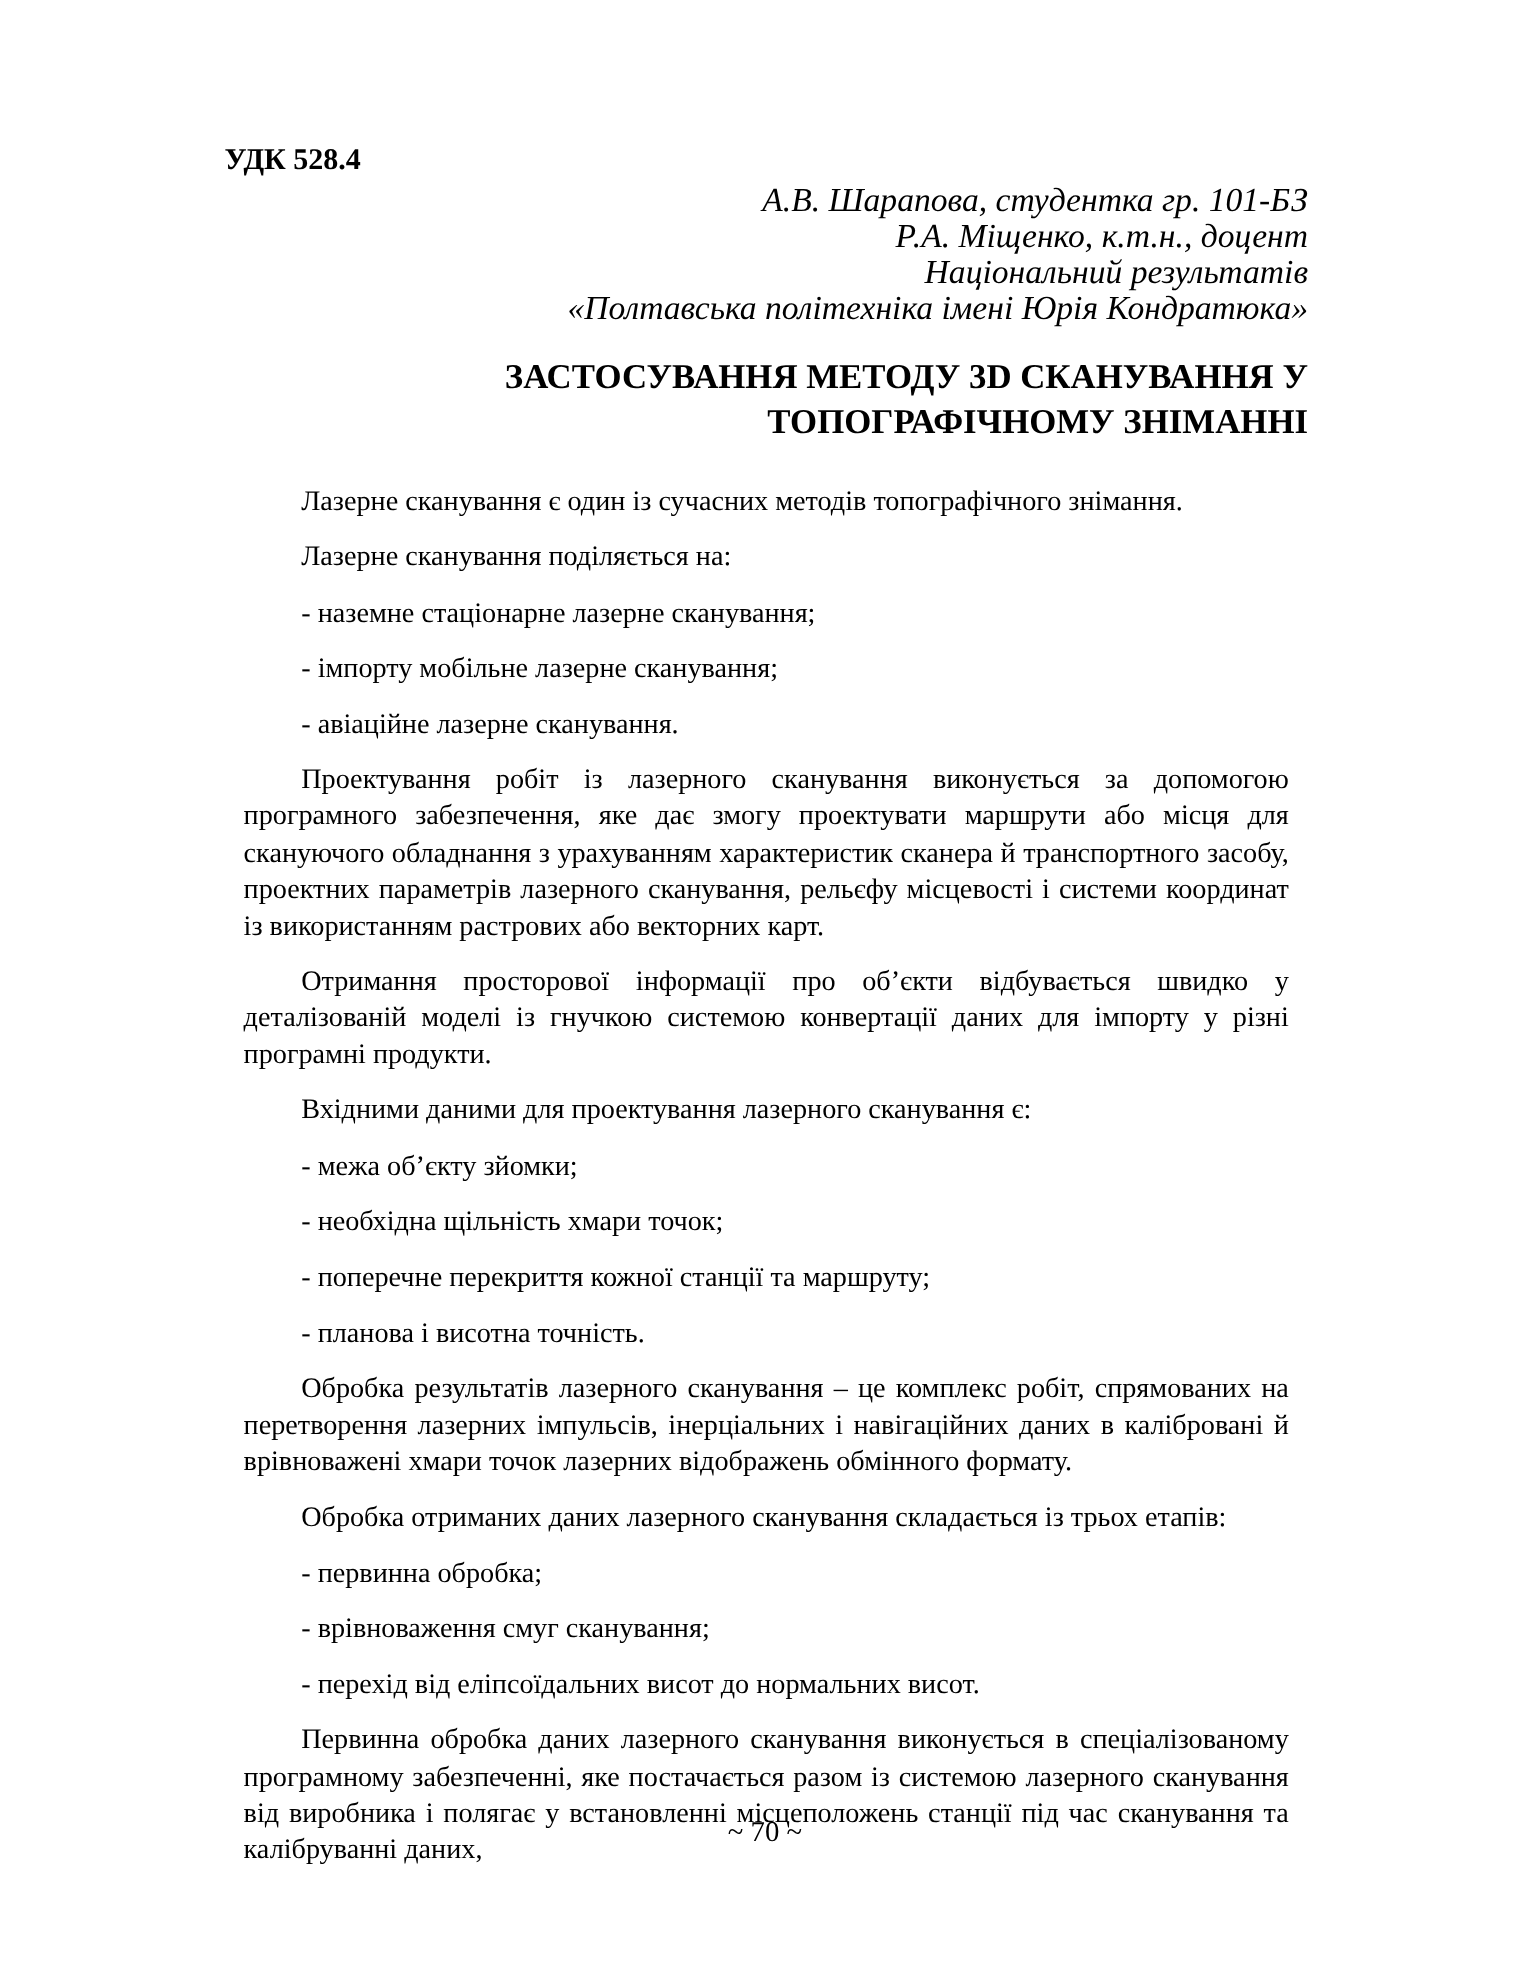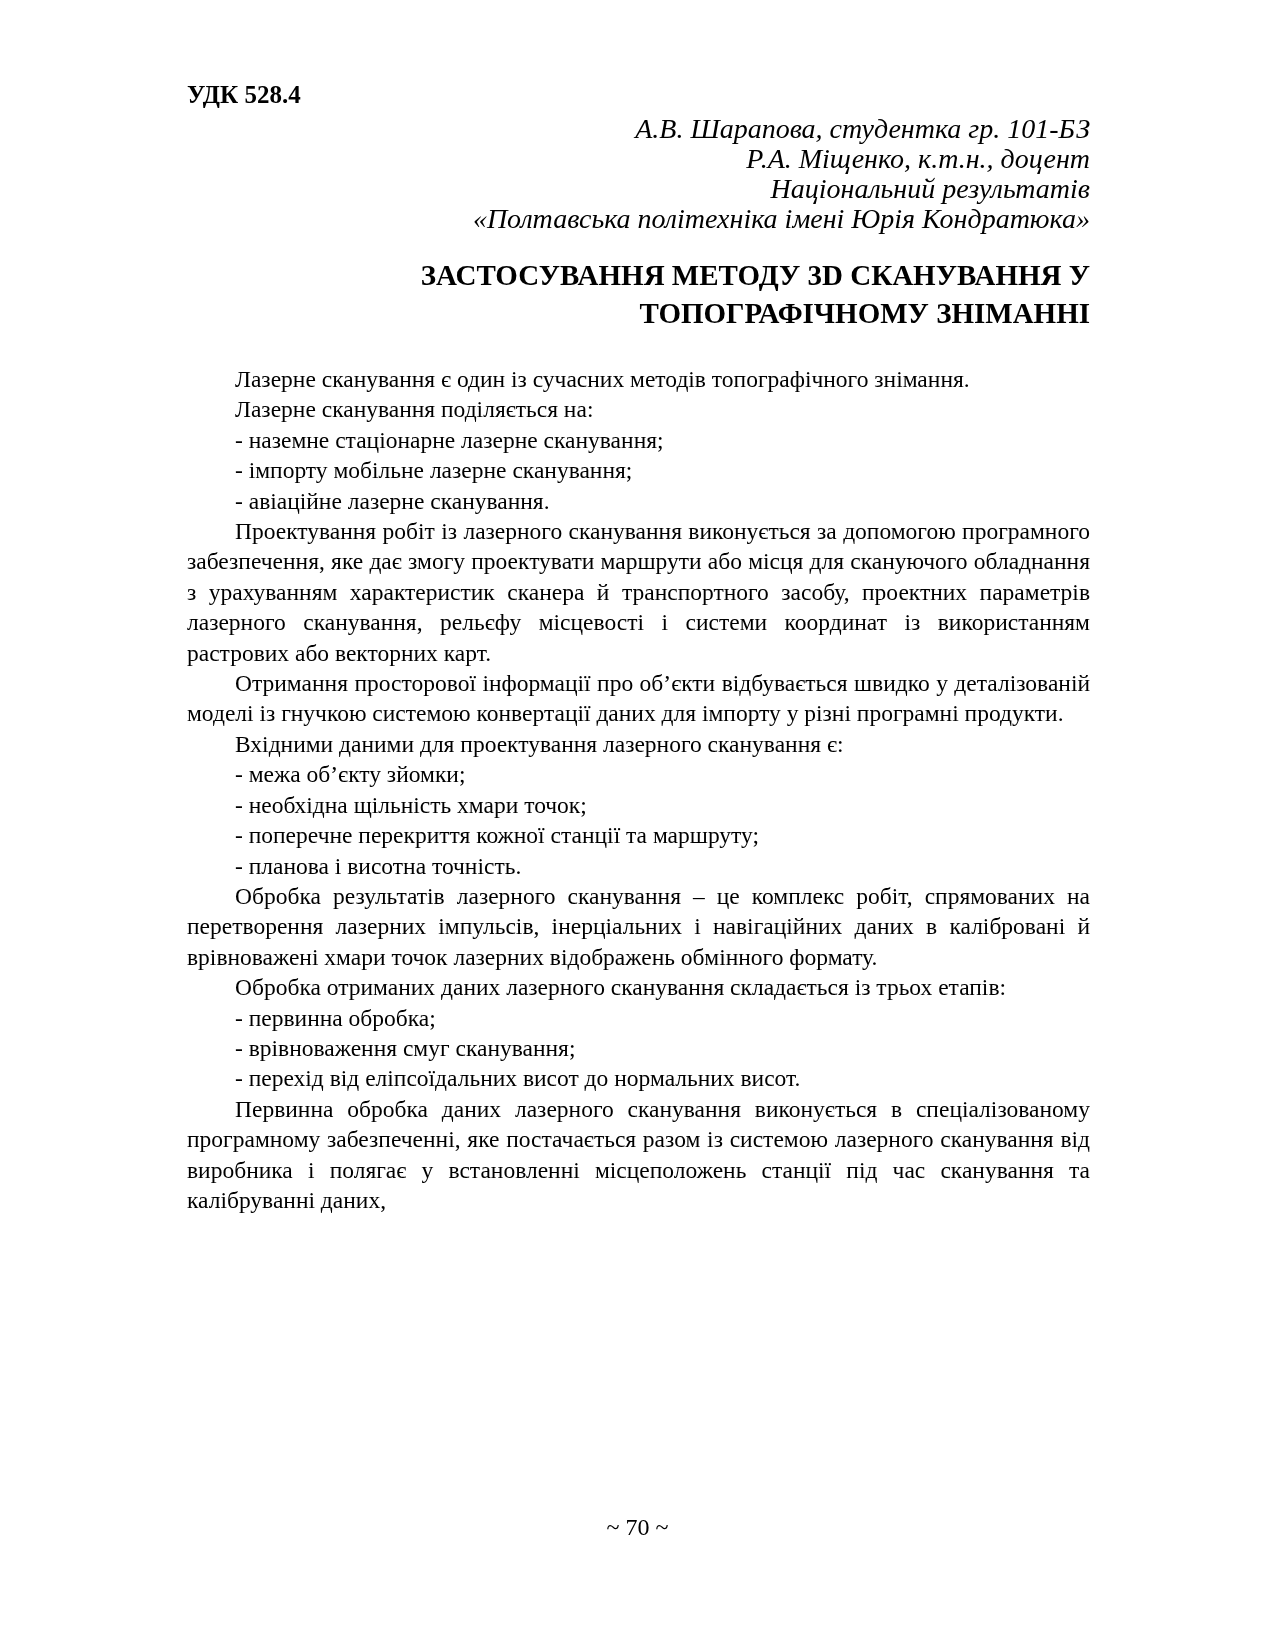--- a/index.html
+++ b/index.html
@@ -6,21 +6,21 @@
     margin: 0;
     padding: 0;
     background: #ffffff;
   }
   .page {
     position: relative;
     width: 1275px;
     height: 1650px;
     background: #ffffff;
     box-sizing: border-box;
-    padding: 80px 185px 0 187px;
+    padding: 119px 185px 0 187px;
     font-family: "Liberation Serif", serif;
     color: #000000;
     overflow: hidden;
   }
   .udc {
     font-size: 25px;
     font-weight: bold;
     line-height: 30px;
   }
   .authors {
@@ -36,21 +36,21 @@
     font-size: 29px;
     font-weight: bold;
     line-height: 38px;
   }
   .body-text {
     margin-top: 32px;
     font-size: 23.5px;
     line-height: 30.4px;
   }
   .body-text p {
-    margin: 0;
+    margin: 16px;
   }
   p.para {
     text-align: justify;
     text-align-last: left;
     text-indent: 48px;
   }
   p.item {
     padding-left: 48px;
     text-align: left;
   }

